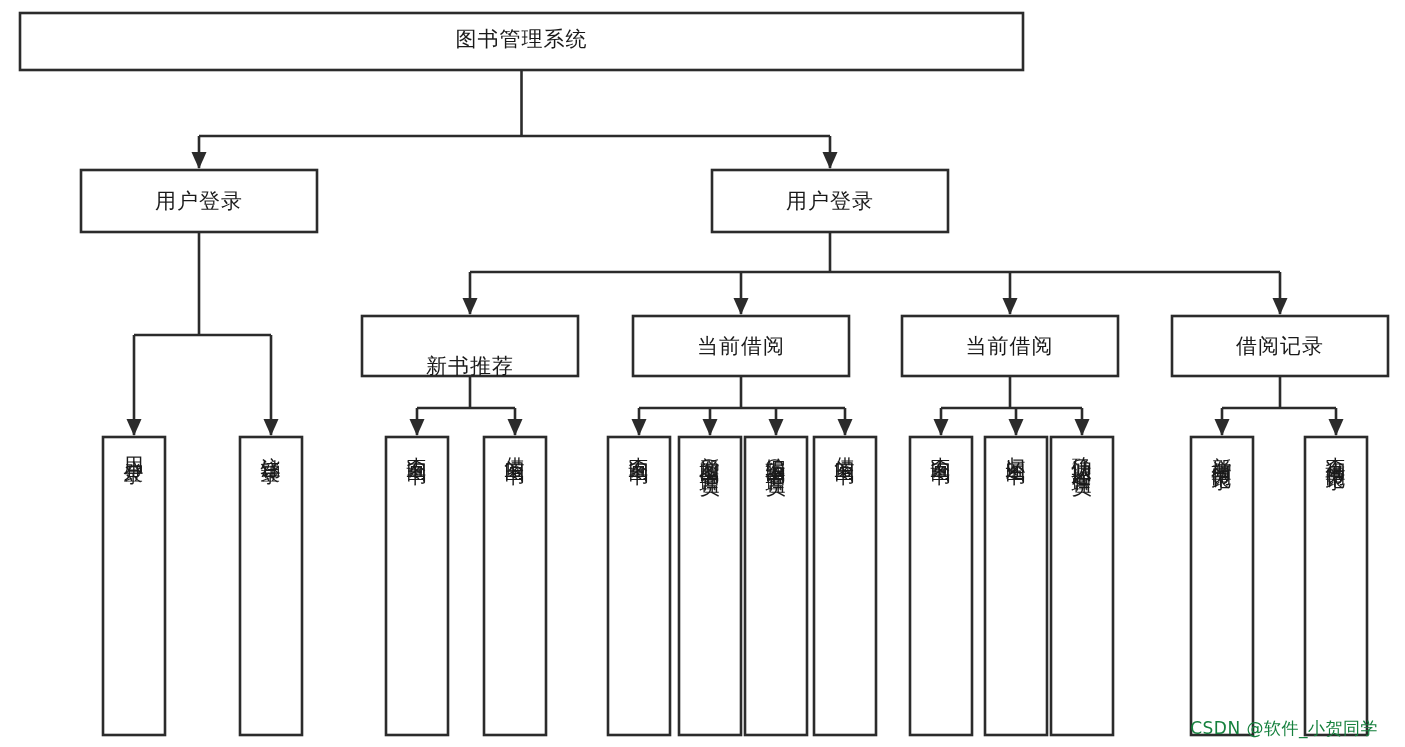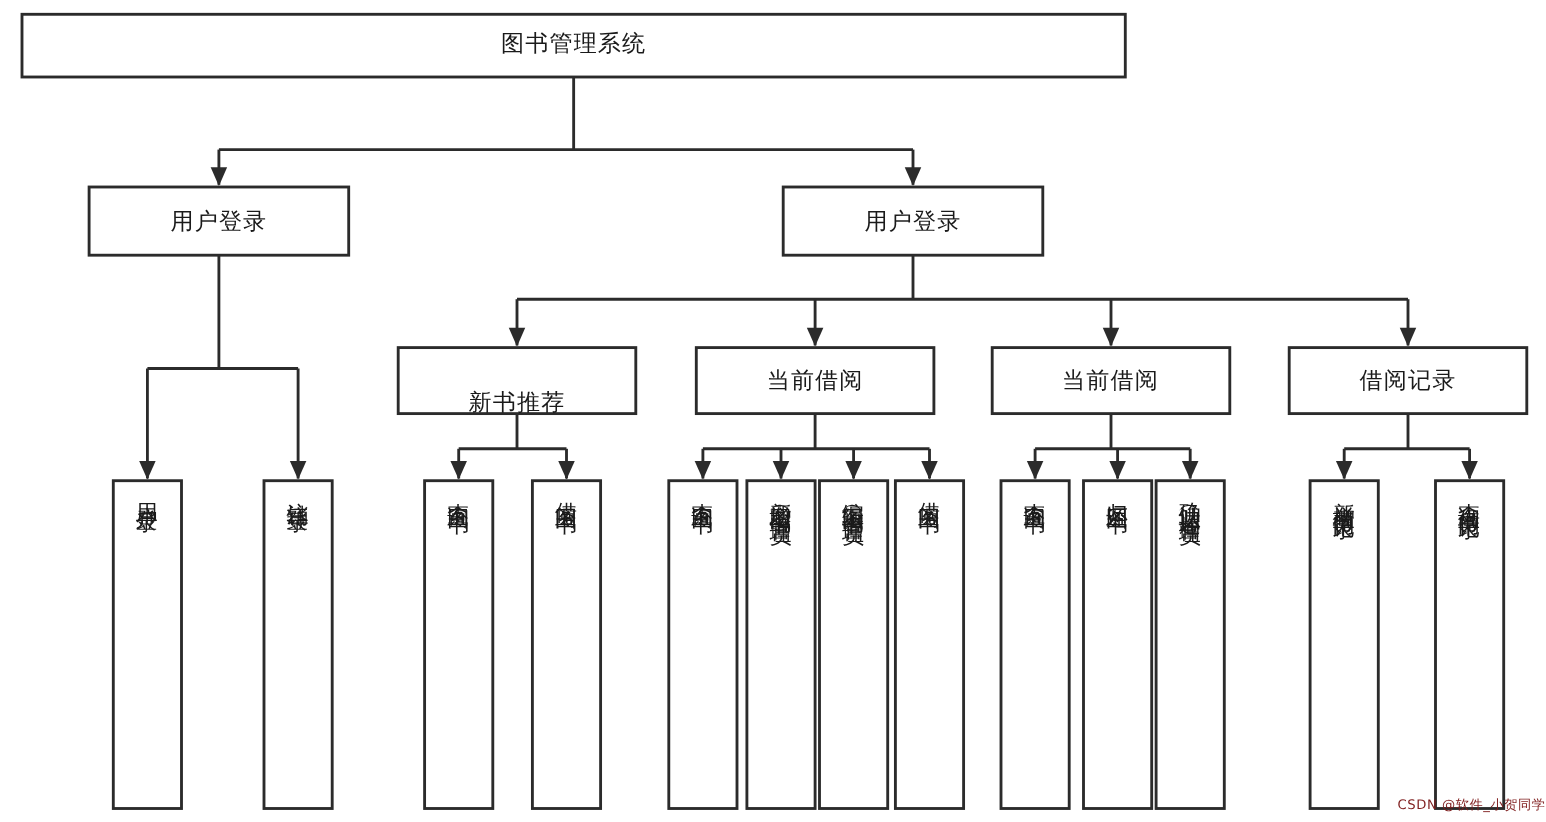--- a/index.html
+++ b/index.html
@@ -70,25 +70,25 @@
   }
   .hlabel-text {
     font-family: "DejaVu Sans", "Liberation Sans", sans-serif;
     font-size: 21px;
     color: #1a1a1a;
     letter-spacing: 1px;
     white-space: nowrap;
   }
   .watermark {
     position: absolute;
-    right: 0;
+    right: 27px;
     bottom: 7px;
     font-family: "DejaVu Sans", "Liberation Sans", sans-serif;
-    font-size: 12px;
-    color: #7f1d1d;
+    font-size: 17px;
+    color: #15803d;
     letter-spacing: 0.5px;
     white-space: nowrap;
     pointer-events: none;
   }
 </style>
 </head>
 <body>
 
 <div id="diagram-root">
 

